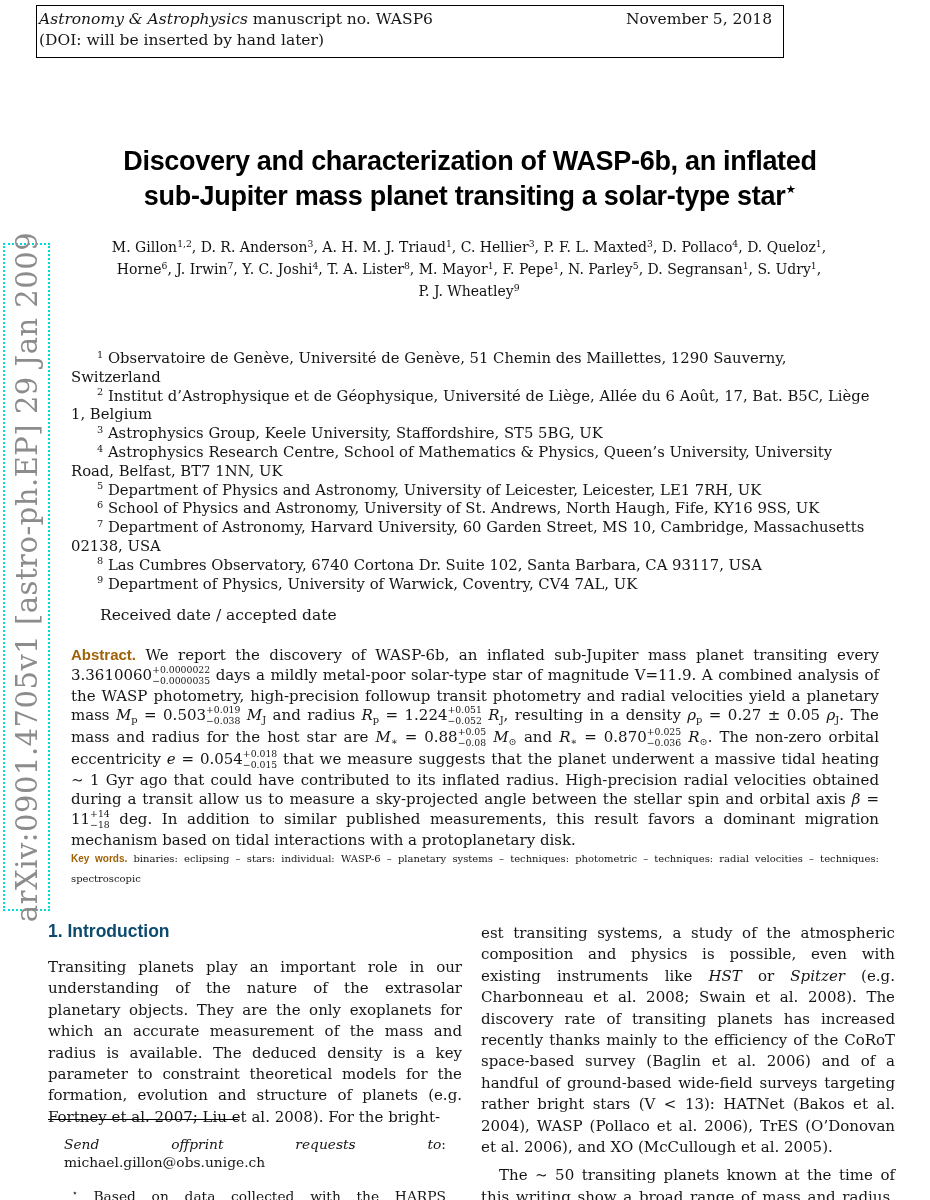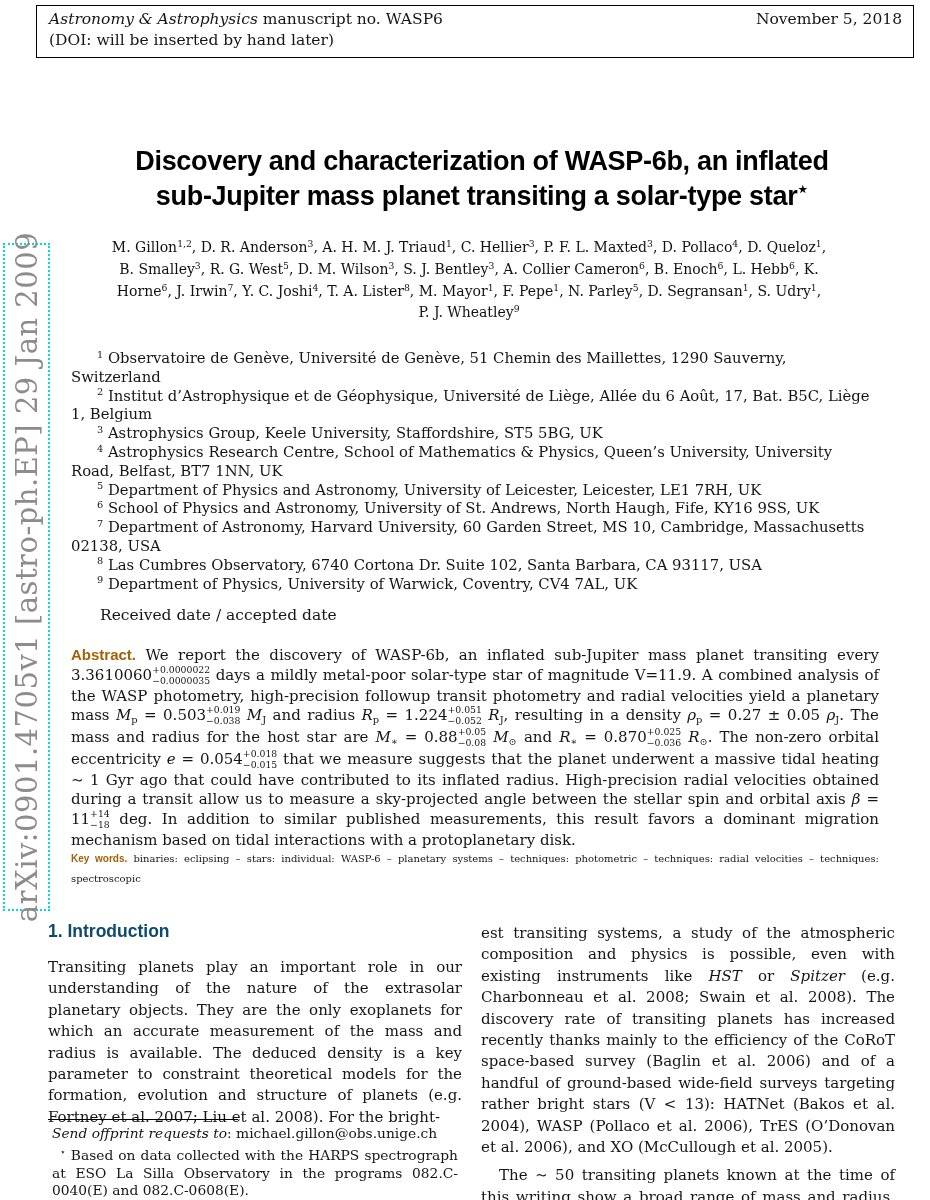--- a/index.html
+++ b/index.html
@@ -10,27 +10,27 @@
   i{font-style:italic}
 
   
   .stamp{position:absolute;left:3px;top:243px;width:47px;height:668px;
          border:2.5px dotted #00dcdc;box-sizing:border-box;cursor:pointer}
   .stamp-text{position:absolute;left:50%;top:50%;
               transform:translate(-50%,-50%) rotate(-90deg);
               white-space:nowrap;font-size:29px;color:#8c8c8c;letter-spacing:0.5px}
 
   
-  .header-box{position:absolute;left:36px;top:5px;width:878px;box-sizing:border-box;
-              border:1.8px solid #000;padding:3px 10px 6px 12px;
+  .header-box{position:absolute;left:36px;top:5px;width:748px;box-sizing:border-box;
+              border:1.8px solid #000;padding:3px 10px 6px 2px;
               font-size:15.5px;line-height:21px}
   .header-date{position:absolute;right:11px;top:3px;font-size:15.5px}
 
   
-  .title-block{position:absolute;left:67px;top:144px;width:830px;text-align:center;
+  .title-block{position:absolute;left:55px;top:144px;width:830px;text-align:center;
                font-family:"Liberation Sans",sans-serif;font-weight:700;
                font-size:27px;line-height:35px;color:#000;letter-spacing:-0.3px}
 
   
   .authors-block{position:absolute;left:38px;top:237px;width:862px;text-align:center;
                  font-size:14px;line-height:21.8px;color:#111}
 
   
   .affil-block{position:absolute;left:71px;top:349px;width:804px;
                font-size:14.8px;line-height:18.8px}
@@ -49,21 +49,21 @@
   .col-right{position:absolute;left:481px;top:923px;width:414px}
   .section-heading{font-family:Liberation Sans, sans-serif;font-weight:700;
                    font-size:17.5px;color:#0c4a6e;margin:0 0 15px 0}
   .body-par{font-size:15px;line-height:21.4px;text-align:justify;margin:0}
   .par-gap{margin-top:7px;text-indent:18px}
 
   
   .footnote{position:absolute;left:48px;top:1119px;width:414px;
             font-size:13.8px;line-height:17.8px}
   .footnote-rule{width:190px;border-top:1.6px solid #000;margin-bottom:5px}
-  .fn{text-align:justify;margin:4px}
+  .fn{text-align:justify;margin:16px}
   .fn-star{text-indent:8px}
 
   
   .pm{display:inline-block;vertical-align:-0.42em;font-size:0.62em;
       line-height:1.18;text-align:center}
   .pm span{display:block}
 </style>
 </head>
 <body style="color: rgb(21, 21, 21);">
 
@@ -80,23 +80,20 @@
   </div>
 
   <div class="title-block">
     <div>Discovery and characterization of WASP-6b, an inflated</div>
     <div>sub-Jupiter mass planet transiting a solar-type star<sup>⋆</sup></div>
   </div>
 
   <div class="authors-block">
       <div class="author-line">
       <span>M. Gillon<sup>1,2</sup>, D. R. Anderson<sup>3</sup>, A. H. M. J. Triaud<sup>1</sup>, C. Hellier<sup>3</sup>, P. F. L. Maxted<sup>3</sup>, D. Pollaco<sup>4</sup>, D. Queloz<sup>1</sup>,</span>
-    </div>
-      <div class="author-line">
-      <span>B. Smalley<sup>3</sup>, R. G. West<sup>5</sup>, D. M. Wilson<sup>3</sup>, S. J. Bentley<sup>3</sup>, A. Collier Cameron<sup>6</sup>, B. Enoch<sup>6</sup>, L. Hebb<sup>6</sup>, K.</span>
     </div>
       <div class="author-line">
       <span>Horne<sup>6</sup>, J. Irwin<sup>7</sup>, Y. C. Joshi<sup>4</sup>, T. A. Lister<sup>8</sup>, M. Mayor<sup>1</sup>, F. Pepe<sup>1</sup>, N. Parley<sup>5</sup>, D. Segransan<sup>1</sup>, S. Udry<sup>1</sup>,</span>
     </div>
       <div class="author-line">
       <span>P. J. Wheatley<sup>9</sup></span>
     </div>
     </div>
 
   <div class="affil-block">

